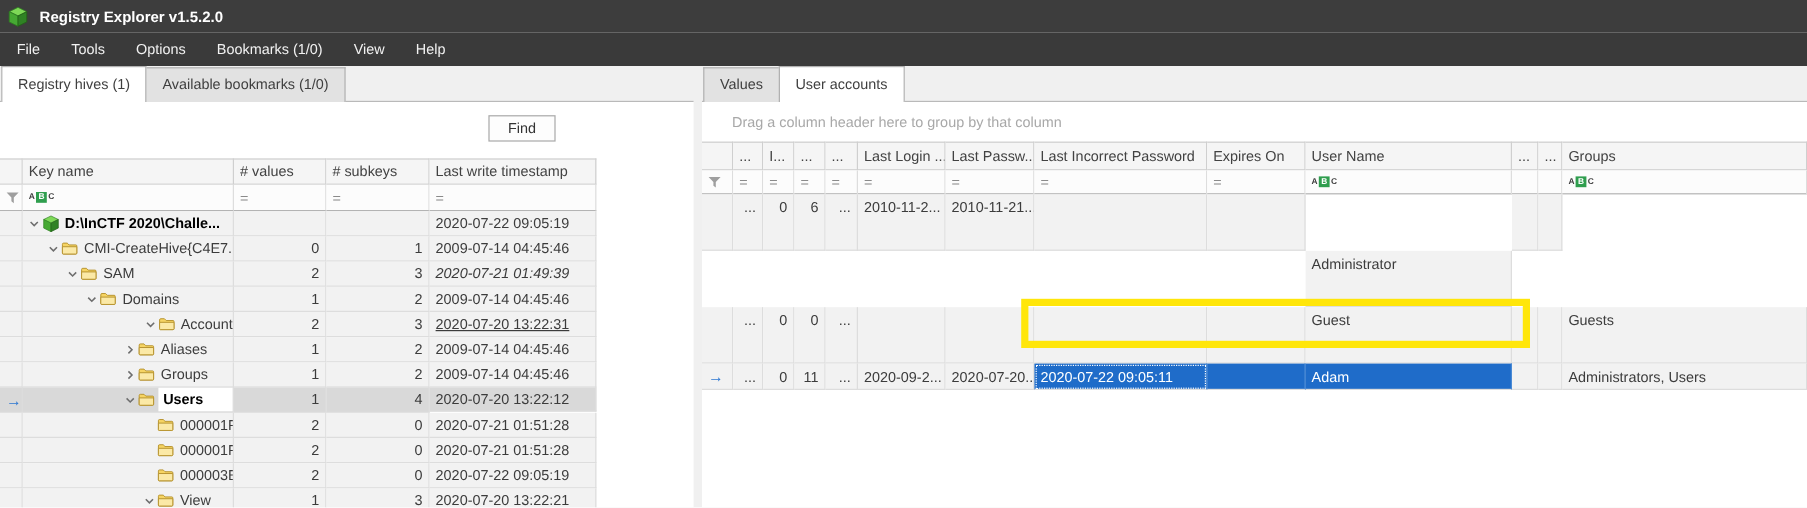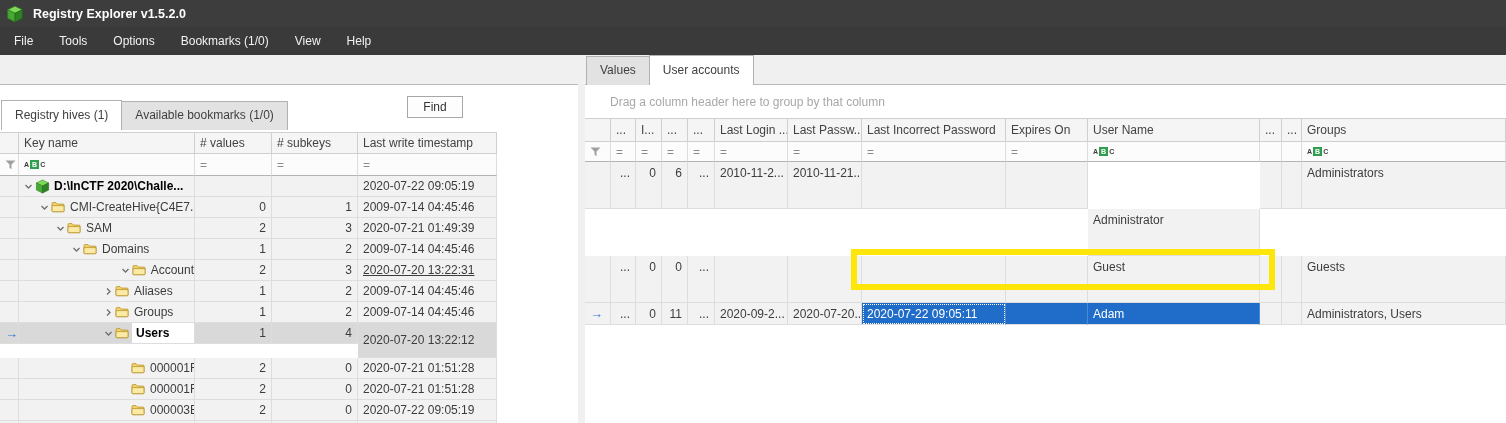--- a/index.html
+++ b/index.html
@@ -85,21 +85,21 @@
 
   <div class="menubar" id="menu-bar">
       <span class="menu-item">File</span>
       <span class="menu-item">Tools</span>
       <span class="menu-item">Options</span>
       <span class="menu-item">Bookmarks (1/0)</span>
       <span class="menu-item">View</span>
       <span class="menu-item">Help</span>
     </div>
 
-  <div class="tabstrip" style="left:1px;margin-top:45px;" id="left-tabs">
+  <div class="tabstrip" style="left:1px;" id="left-tabs">
       <div class="tab active">Registry hives (1)</div>
       <div class="tab">Available bookmarks (1/0)</div>
     </div>
   <div class="tabstrip" style="left:586px;" id="right-tabs">
       <div class="tab">Values</div>
       <div class="tab active">User accounts</div>
     </div>
 
   <div class="panel-body" id="left-body">
     <button class="find-btn">Find</button>
@@ -188,21 +188,21 @@
             <span class="icon-spacer">
               <svg width="14" height="12" viewBox="0 0 14 12">
                 <path d="M1 2.6 Q1 1.6 2 1.6 L5 1.6 L6.5 3.1 L12.2 3.1 Q13 3.1 13 3.9 L13 9.9 Q13 10.7 12.2 10.7 L1.8 10.7 Q1 10.7 1 9.9 Z" fill="#f6d463" stroke="#b6922e" stroke-width="0.8"></path>
                 <path d="M1 4.6 L13 4.6 L13 9.9 Q13 10.7 12.2 10.7 L1.8 10.7 Q1 10.7 1 9.9 Z" fill="#fbe9a6" stroke="#b6922e" stroke-width="0.8"></path>
               </svg>
             </span>
             <span class="tree-label">SAM</span>
           </div>
           <div class="g-cell num" style="width: 77px; height: 21px;">2</div>
           <div class="g-cell num" style="width: 86px; height: 21px;">3</div>
-          <div class="g-cell" style="width: 139px; height: 21px;">2020-07-21 01:49:39</div>
+          <div class="g-cell" style="width: 139px; height: 21px; font-style: italic;">2020-07-21 01:49:39</div>
         </div>
         <div class="g-row t-row">
           <div class="g-cell" style="width: 19px; height: 21px;"></div>
           <div class="g-cell" style="width: 176px; height: 21px; padding-left: 51px; padding-right: 0px;">
             <span class="exp-spacer">
               <svg width="9" height="9" viewBox="0 0 9 9">
                 <polyline points="1.5,3 4.5,6 7.5,3" fill="none" stroke="#6e6e6e" stroke-width="1.3"></polyline>
               </svg>
             </span>
             <span class="icon-spacer">
@@ -290,21 +290,21 @@
             <span class="icon-spacer">
               <svg width="14" height="12" viewBox="0 0 14 12">
                 <path d="M1 2.6 Q1 1.6 2 1.6 L5 1.6 L6.5 3.1 L12.2 3.1 Q13 3.1 13 3.9 L13 9.9 Q13 10.7 12.2 10.7 L1.8 10.7 Q1 10.7 1 9.9 Z" fill="#f6d463" stroke="#b6922e" stroke-width="0.8"></path>
                 <path d="M1 4.6 L13 4.6 L13 9.9 Q13 10.7 12.2 10.7 L1.8 10.7 Q1 10.7 1 9.9 Z" fill="#fbe9a6" stroke="#b6922e" stroke-width="0.8"></path>
               </svg>
             </span>
             <span class="tree-label bold focus-box">Users</span>
           </div>
           <div class="g-cell num" style="width: 77px; height: 21px;">1</div>
           <div class="g-cell num" style="width: 86px; height: 21px;">4</div>
-          <div class="g-cell" style="width: 139px; height: 35px; text-align: center;">2020-07-20 13:22:12</div>
+          <div class="g-cell" style="width: 139px; height: 20px; text-align: center;">2020-07-20 13:22:12</div>
         </div>
         <div class="g-row t-row">
           <div class="g-cell" style="width: 19px; height: 21px;"></div>
           <div class="g-cell" style="width: 176px; height: 21px; padding-left: 99px; padding-right: 0px;">
             <span class="exp-spacer"></span>
             <span class="icon-spacer">
               <svg width="14" height="12" viewBox="0 0 14 12">
                 <path d="M1 2.6 Q1 1.6 2 1.6 L5 1.6 L6.5 3.1 L12.2 3.1 Q13 3.1 13 3.9 L13 9.9 Q13 10.7 12.2 10.7 L1.8 10.7 Q1 10.7 1 9.9 Z" fill="#f6d463" stroke="#b6922e" stroke-width="0.8"></path>
                 <path d="M1 4.6 L13 4.6 L13 9.9 Q13 10.7 12.2 10.7 L1.8 10.7 Q1 10.7 1 9.9 Z" fill="#fbe9a6" stroke="#b6922e" stroke-width="0.8"></path>
               </svg>
@@ -445,21 +445,20 @@
           <div class="g-cell num top-align" style="width: 26px; height: 47px;">0</div>
           <div class="g-cell num top-align" style="width: 26px; height: 47px;">6</div>
           <div class="g-cell num top-align" style="width: 27px; height: 47px;">...</div>
           <div class="g-cell  top-align" style="width: 73px; height: 47px;">2010-11-2...</div>
           <div class="g-cell  top-align" style="width: 74px; height: 47px;">2010-11-21...</div>
           <div class="g-cell  top-align" style="width: 144px; height: 47px;"></div>
           <div class="g-cell  top-align" style="width: 82px; height: 47px;"></div>
           <div class="g-cell  top-align" style="width: 172px; height: 47px; margin-top: 47px;">Administrator</div>
           <div class="g-cell  top-align" style="width: 22px; height: 47px;"></div>
           <div class="g-cell  top-align" style="width: 20px; height: 47px;"></div>
-          <div class="g-cell  top-align" style="width: 204px; height: 47px;">Administrators</div>
         </div>
         <div class="g-row">
           <div class="g-cell" style="width: 26px; height: 47px;"></div>
           <div class="g-cell num top-align" style="width: 25px; height: 47px;">...</div>
           <div class="g-cell num top-align" style="width: 26px; height: 47px;">0</div>
           <div class="g-cell num top-align" style="width: 26px; height: 47px;">0</div>
           <div class="g-cell num top-align" style="width: 27px; height: 47px;">...</div>
           <div class="g-cell  top-align" style="width: 73px; height: 47px;"></div>
           <div class="g-cell  top-align" style="width: 74px; height: 47px;"></div>
           <div class="g-cell  top-align" style="width: 144px; height: 47px;"></div>

